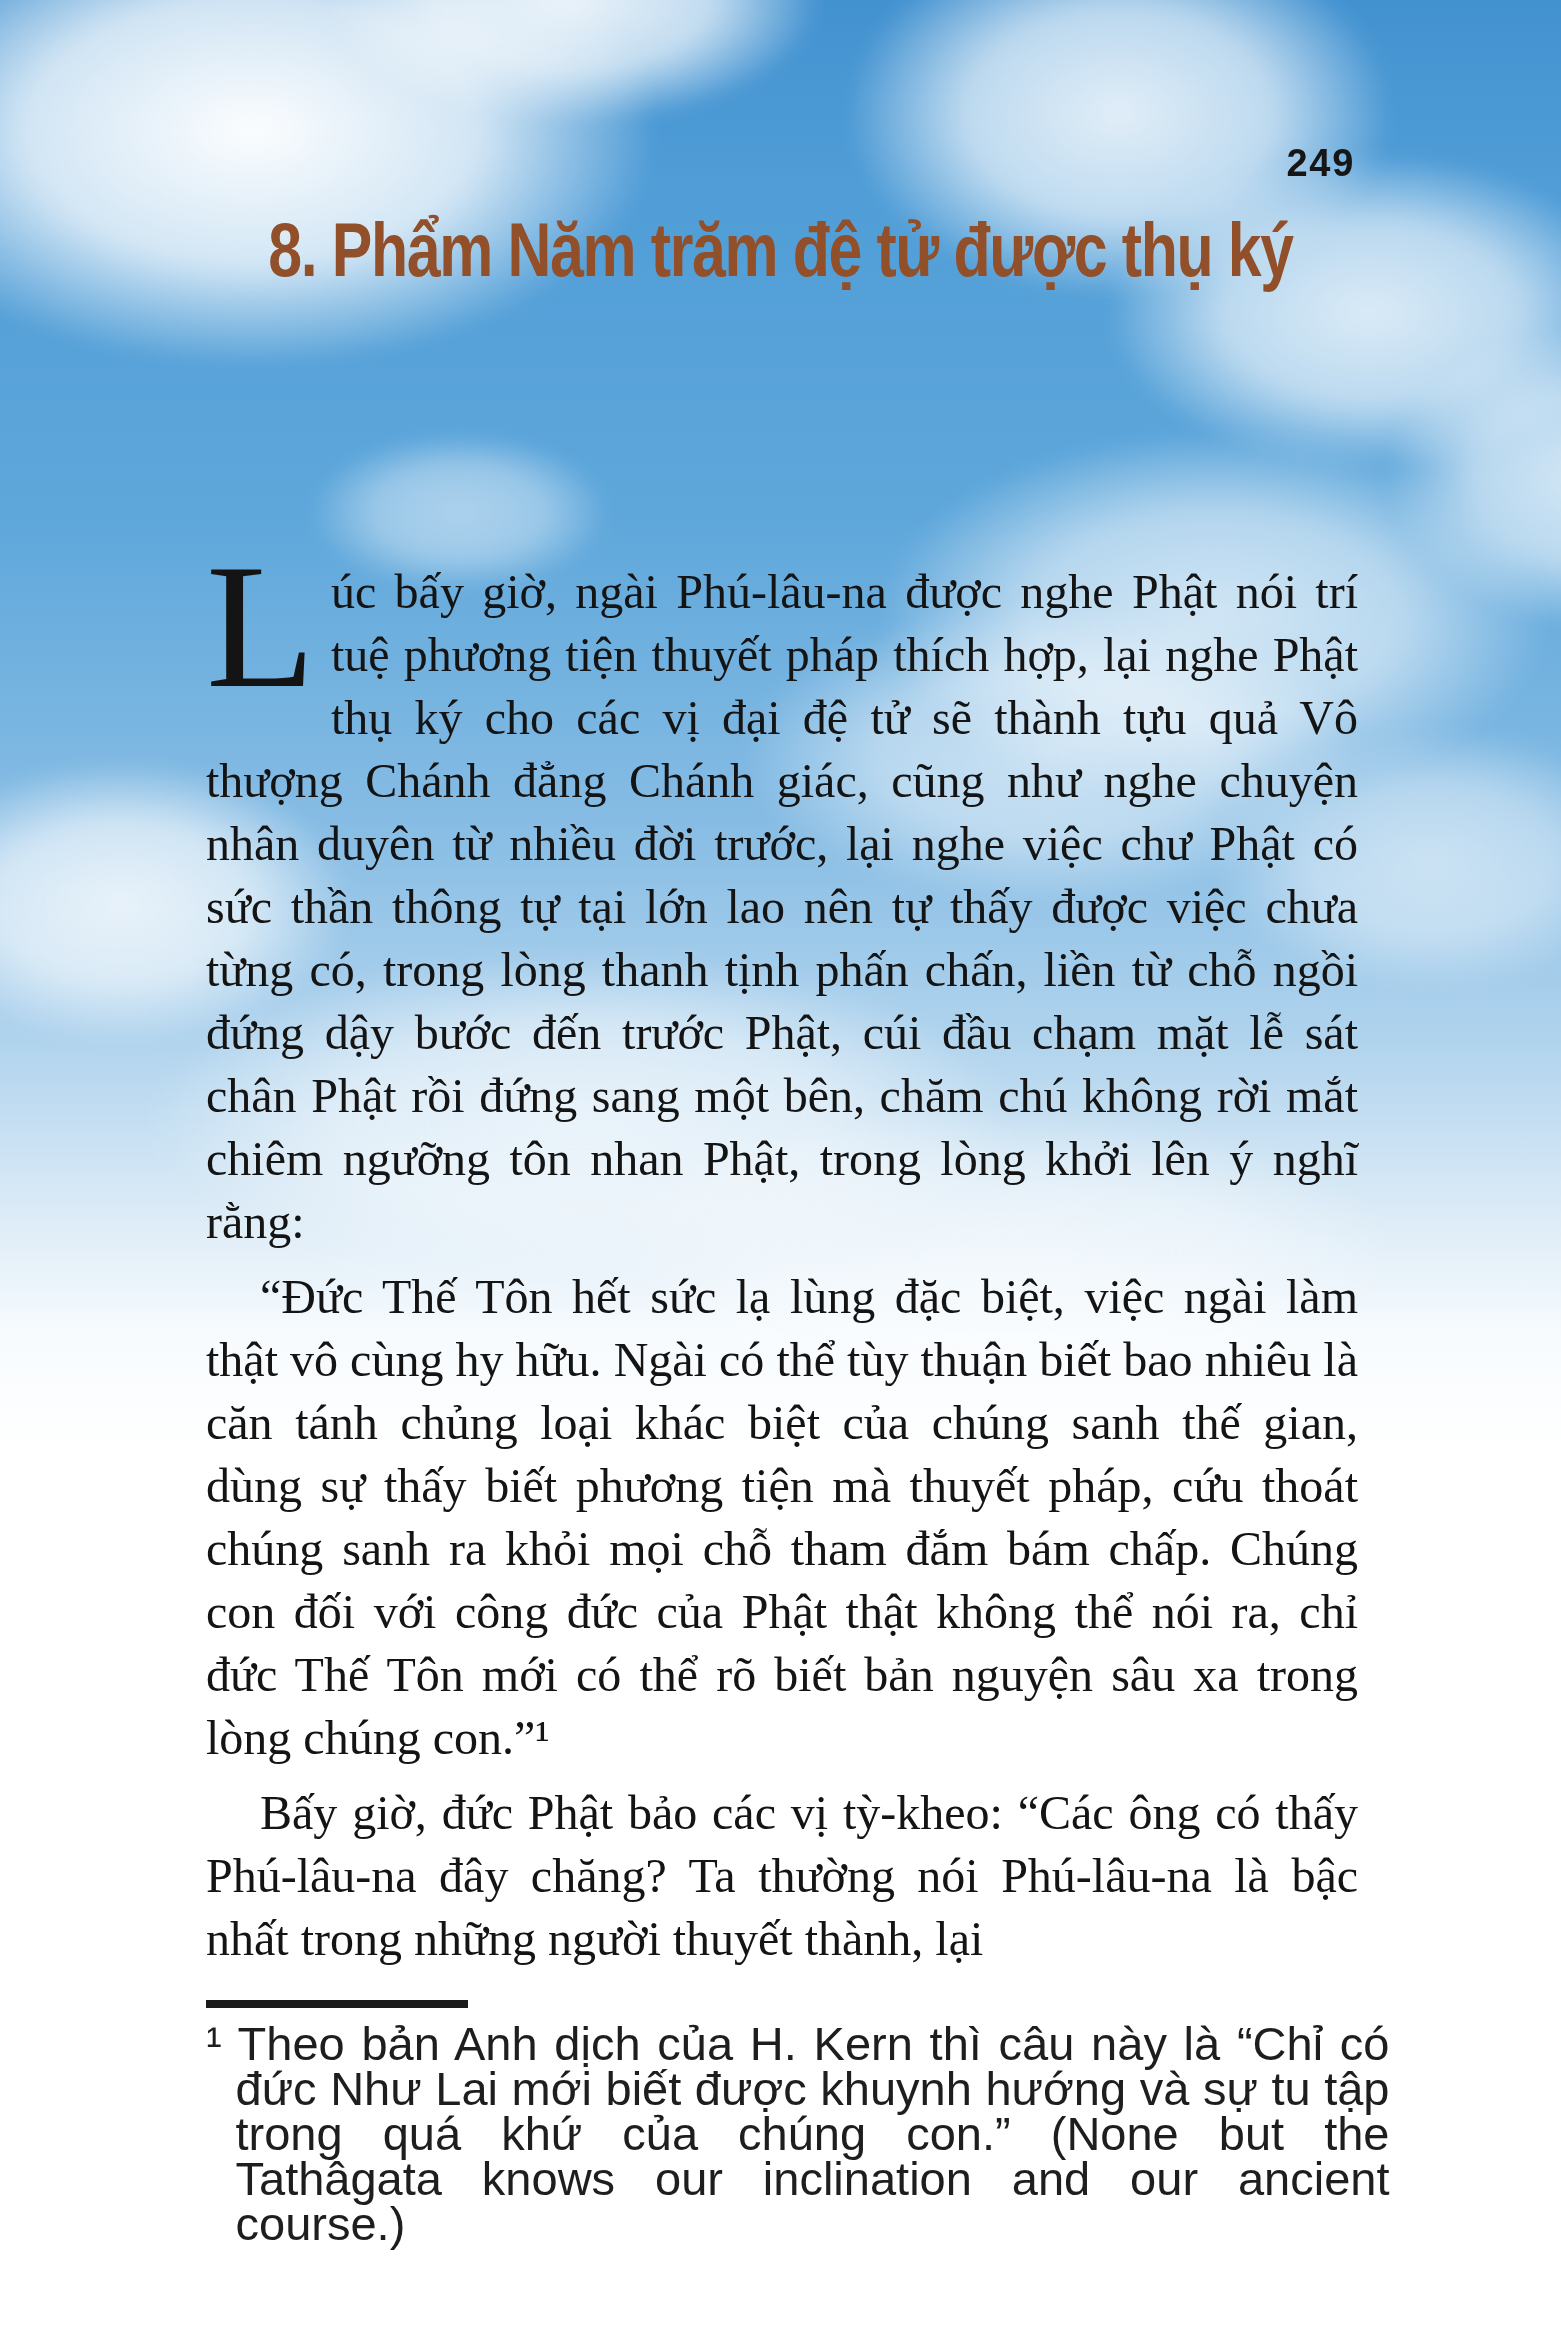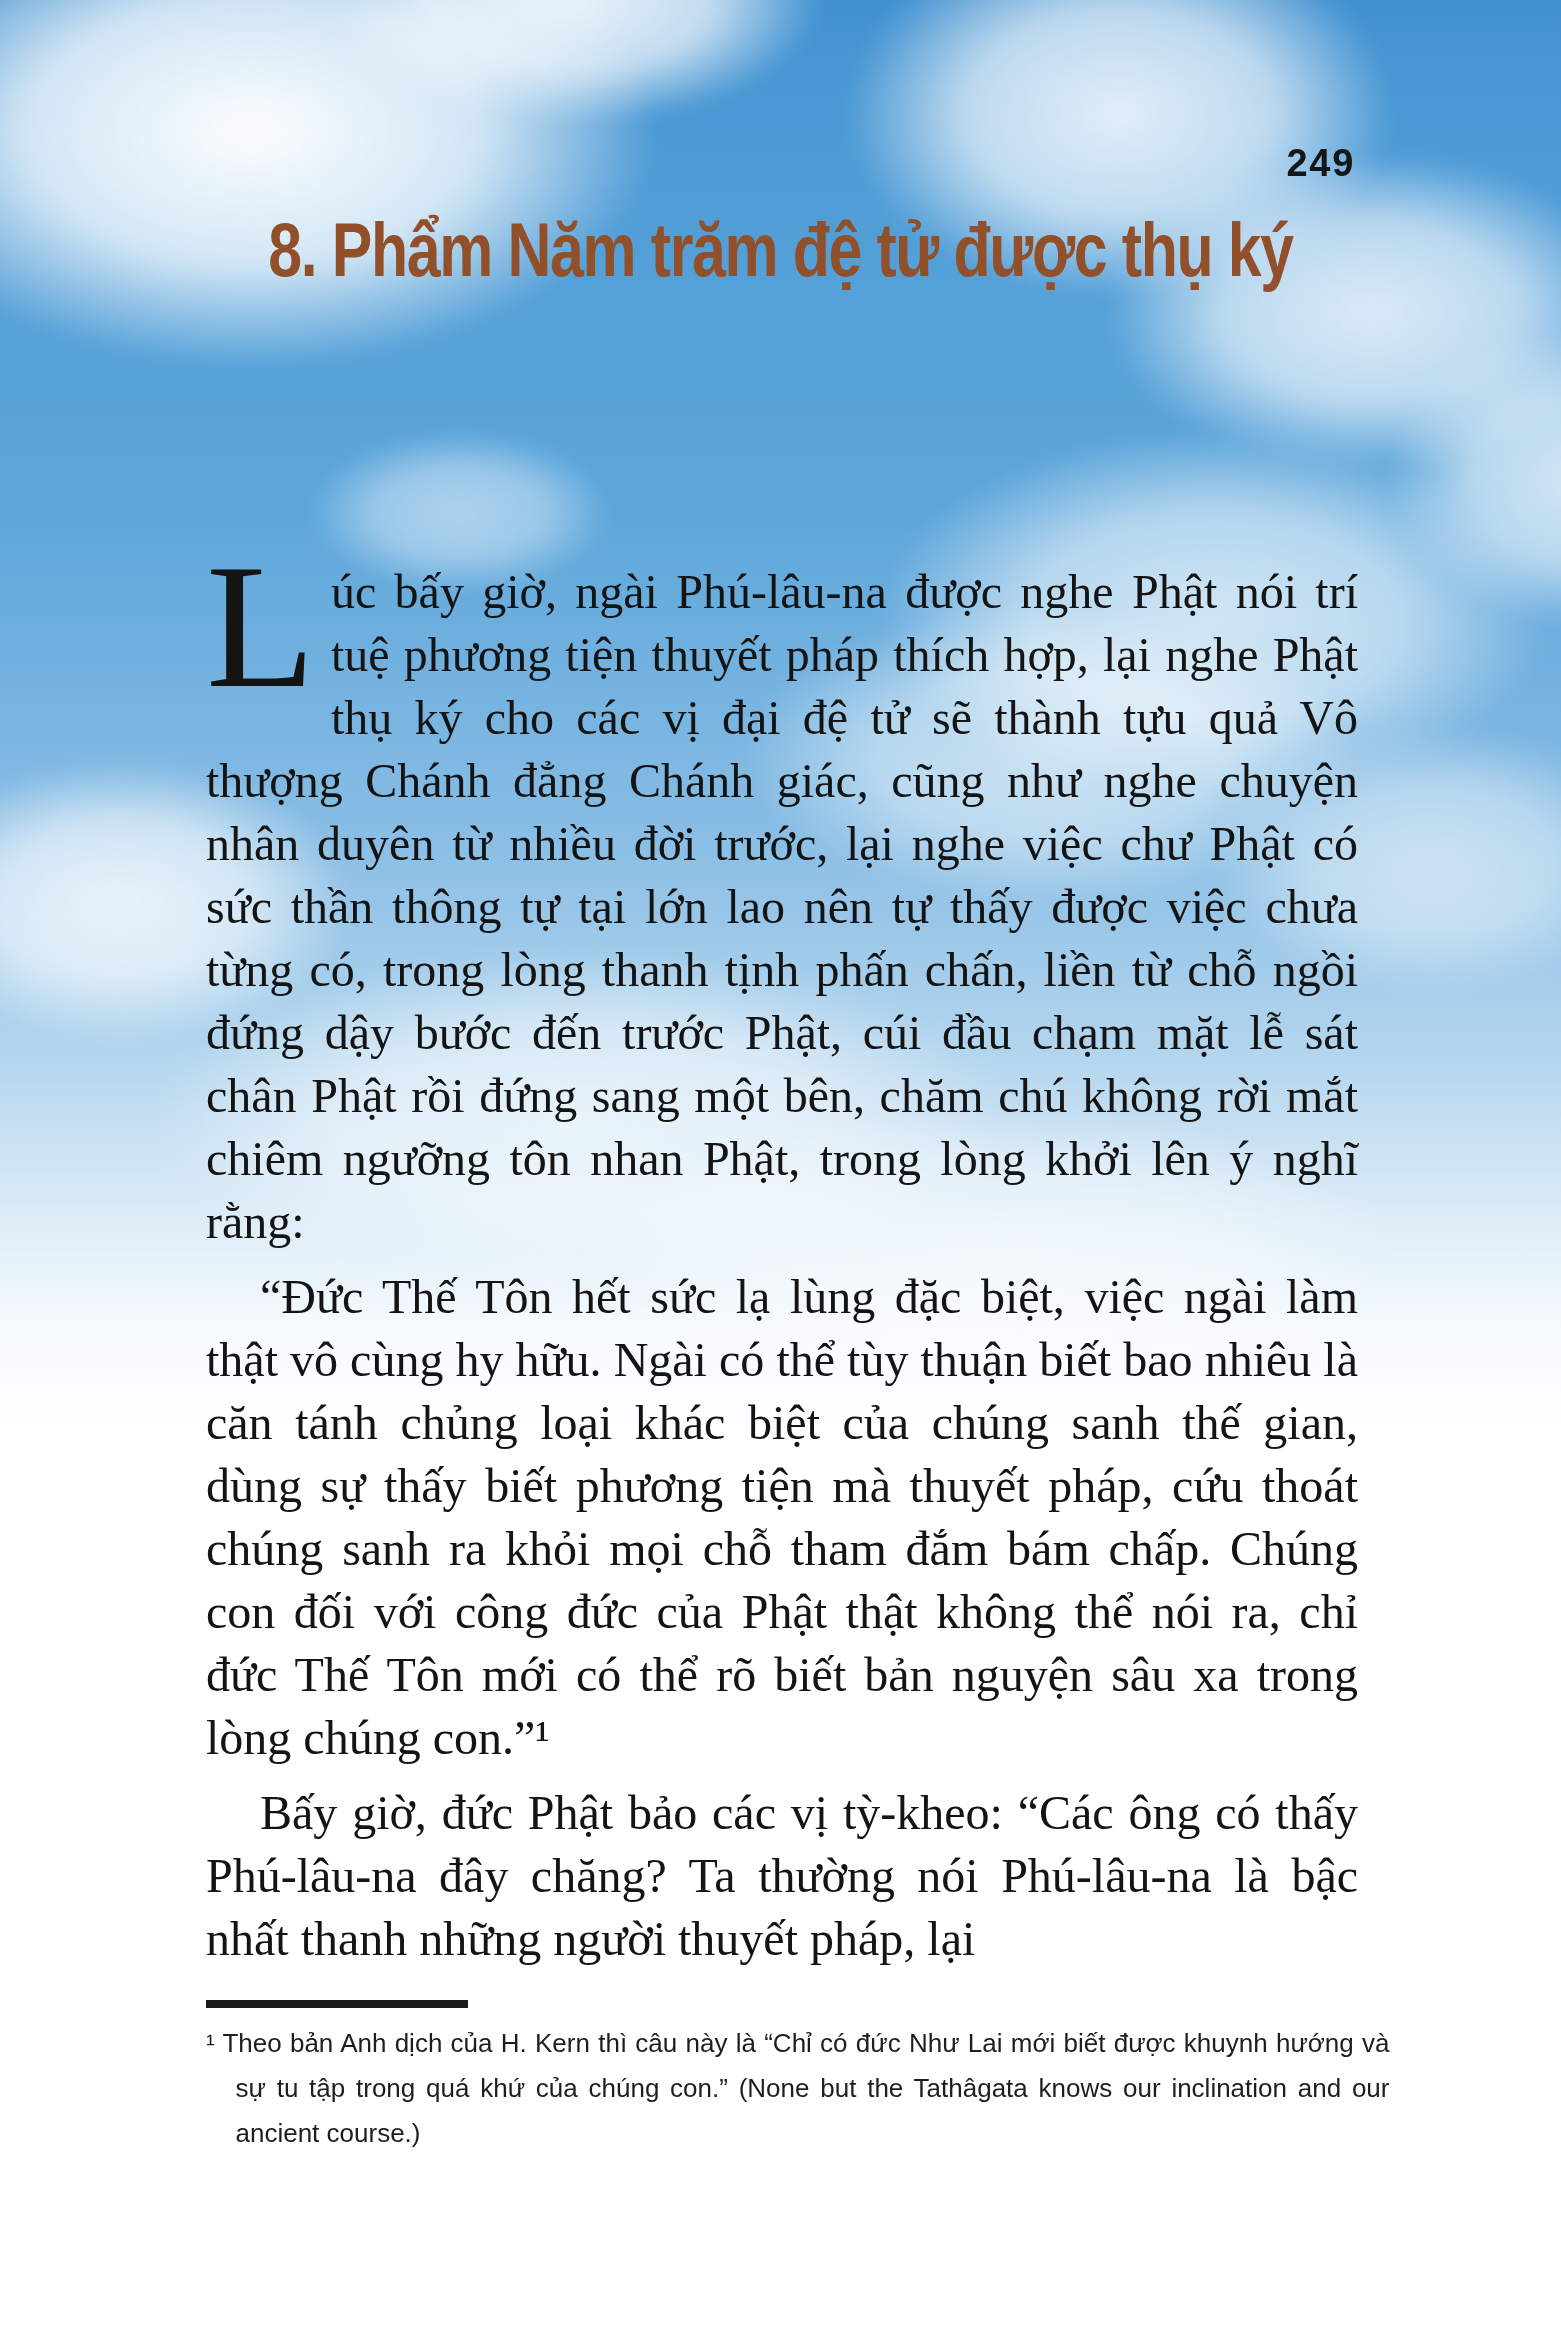--- a/index.html
+++ b/index.html
@@ -77,21 +77,21 @@
     color:var(--text,#141414);
   }
 
   .footnote-sep{
     position:absolute;left:206px;top:2000px;
     width:262px;height:7.8px;background:#1b1b1b;
   }
   .footnote{
     position:absolute;left:206px;top:2021px;width:1154px;
     font-family:"Liberation Sans","DejaVu Sans",sans-serif;
-    font-size:26px;line-height:45px;color:#1e1e1e;
+    font-size:47px;line-height:45px;color:#1e1e1e;
     text-align:justify;
     padding-left:29.5px;text-indent:-29.5px;
   }
 </style>
 </head>
 <body>
 
 <div class="sky"></div>
 
 <div class="cloud c1"></div>
@@ -111,21 +111,21 @@
 
   <div class="pagenum">249</div>
 
   <h1 class="title">8. Phẩm Năm trăm đệ tử được thụ ký</h1>
 
   <div class="bodytext">
     <p class="first"><span class="dropcap">L</span><span>úc bấy giờ, ngài Phú-lâu-na được nghe Phật nói trí tuệ phương tiện thuyết pháp thích hợp, lại nghe Phật thụ ký cho các vị đại đệ tử sẽ thành tựu quả Vô thượng Chánh đẳng Chánh giác, cũng như nghe chuyện nhân duyên từ nhiều đời trước, lại nghe việc chư Phật có sức thần thông tự tại lớn lao nên tự thấy được việc chưa từng có, trong lòng thanh tịnh phấn chấn, liền từ chỗ ngồi đứng dậy bước đến trước Phật, cúi đầu chạm mặt lễ sát chân Phật rồi đứng sang một bên, chăm chú không rời mắt chiêm ngưỡng tôn nhan Phật, trong lòng khởi lên ý nghĩ rằng:</span></p>
 
     <p class="indent">“Đức Thế Tôn hết sức lạ lùng đặc biệt, việc ngài làm thật vô cùng hy hữu. Ngài có thể tùy thuận biết bao nhiêu là căn tánh chủng loại khác biệt của chúng sanh thế gian, dùng sự thấy biết phương tiện mà thuyết pháp, cứu thoát chúng sanh ra khỏi mọi chỗ tham đắm bám chấp. Chúng con đối với công đức của Phật thật không thể nói ra, chỉ đức Thế Tôn mới có thể rõ biết bản nguyện sâu xa trong lòng chúng con.”¹</p>
 
-    <p class="indent">Bấy giờ, đức Phật bảo các vị tỳ-kheo: “Các ông có thấy Phú-lâu-na đây chăng? Ta thường nói Phú-lâu-na là bậc nhất thanh những người thuyết pháp, lại</p>
+    <p class="indent">Bấy giờ, đức Phật bảo các vị tỳ-kheo: “Các ông có thấy Phú-lâu-na đây chăng? Ta thường nói Phú-lâu-na là bậc nhất trong những người thuyết thành, lại</p>
   </div>
 
   <div class="footnote-sep"></div>
 
   <div class="footnote">¹ Theo bản Anh dịch của H. Kern thì câu này là “Chỉ có đức Như Lai mới biết được khuynh hướng và sự tu tập trong quá khứ của chúng con.” (None but the Tathâgata knows our inclination and our ancient course.)</div>
 
 </div>
 
 
 </body></html>

